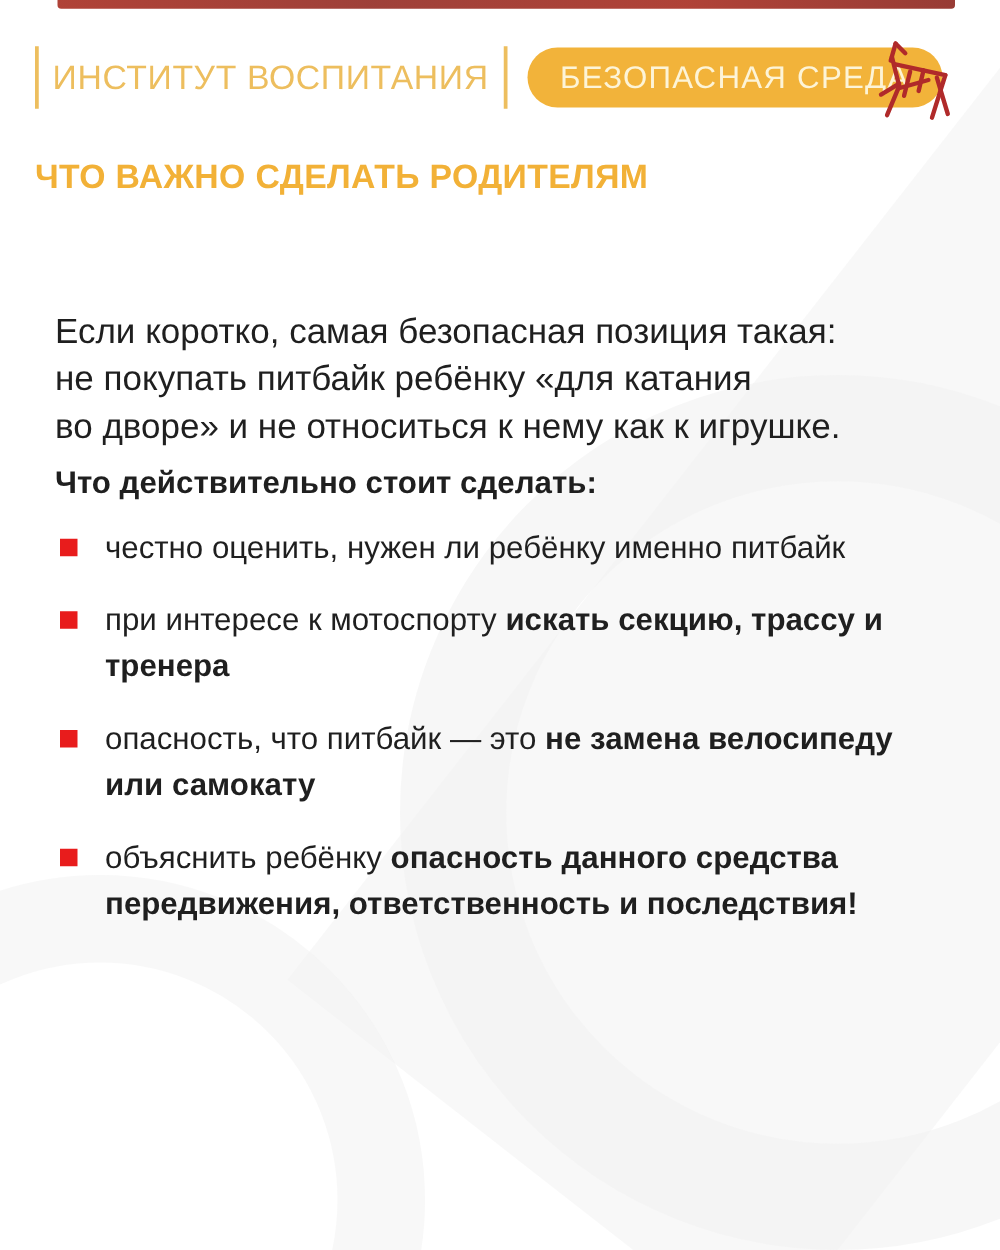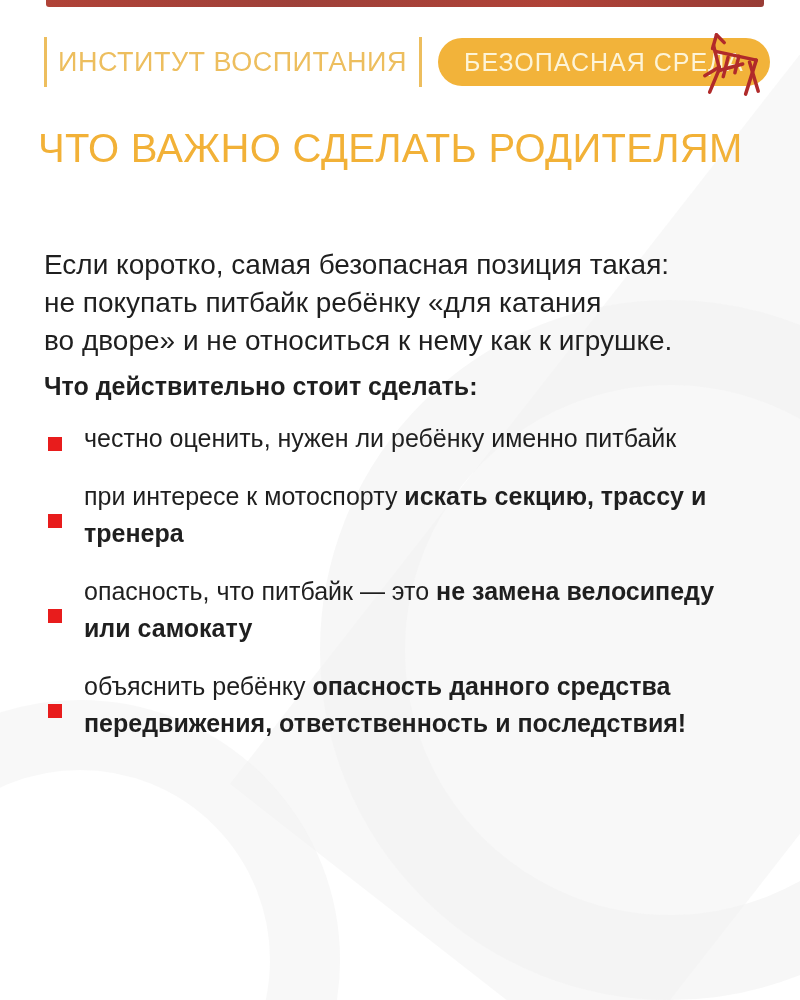--- a/index.html
+++ b/index.html
@@ -30,51 +30,51 @@
   }
   .content{position:relative;z-index:1;height:100%;}
   
   .top-bar{
     position:absolute;top:0;left:46px;right:36px;height:7px;
     background:linear-gradient(90deg,var(--topbar_red) 0%,#963028 35%,var(--topbar_red) 70%,#8f2b24 100%);
     border-radius:0 0 3px 3px;opacity:.92;
   }
   
   .header{
-    position:absolute;top:36px;left:44px;display:flex;align-items:center;height:52px;text-align:center;
+    position:absolute;top:36px;left:28px;display:flex;align-items:center;height:52px;text-align:center;
   }
   .vbar{width:3px;height:50px;background:var(--gold_light);}
   .brand{
     color:var(--gold_light);font-size:27px;letter-spacing:.5px;
     padding:0 12px 0 11px;white-space:nowrap;
   }
   .badge{
     margin-left:16px;background:var(--badge_bg);color:var(--badge_text);
     height:48px;border-radius:24px;display:flex;align-items:center;
     padding:0 26px;font-size:25px;letter-spacing:1px;white-space:nowrap;
   }
   .logo{position:absolute;top:30px;right:34px;width:68px;height:68px;}
   
   .title{
-    position:absolute;top:126px;left:38px;right:40px;
-    color:var(--gold);font-size:40px;font-weight:400;letter-spacing:.3px;white-space:nowrap;
+    position:absolute;top:126px;left:28px;right:40px;
+    color:var(--gold);font-size:27px;font-weight:700;letter-spacing:.3px;white-space:nowrap;
   }
   
   .intro{
     position:absolute;top:246px;left:44px;width:710px;
     font-size:28px;line-height:38px;white-space:pre-line;
   }
   .list-heading{
     position:absolute;top:372px;left:44px;width:710px;
     font-size:25px;font-weight:700;
   }
   .checklist{
     position:absolute;top:420px;left:48px;width:716px;list-style:none;
   }
-  .list-item{display:flex;align-items:center;margin-bottom:21px;}
+  .list-item{display:flex;align-items:flex-start;margin-bottom:21px;}
   .bullet-square{
     flex:0 0 14px;width:14px;height:14px;background:var(--bullet_red);
     margin:11px 22px 0 0;
   }
   .item-text{font-size:25px;line-height:37px;max-width:670px;}
   .item-text .b{font-weight:700;}
   
   .watermark{
     position:absolute;right:12px;bottom:8px;
     font-family:"DejaVu Serif",serif;font-size:25px;color:var(--watermark_gray);

